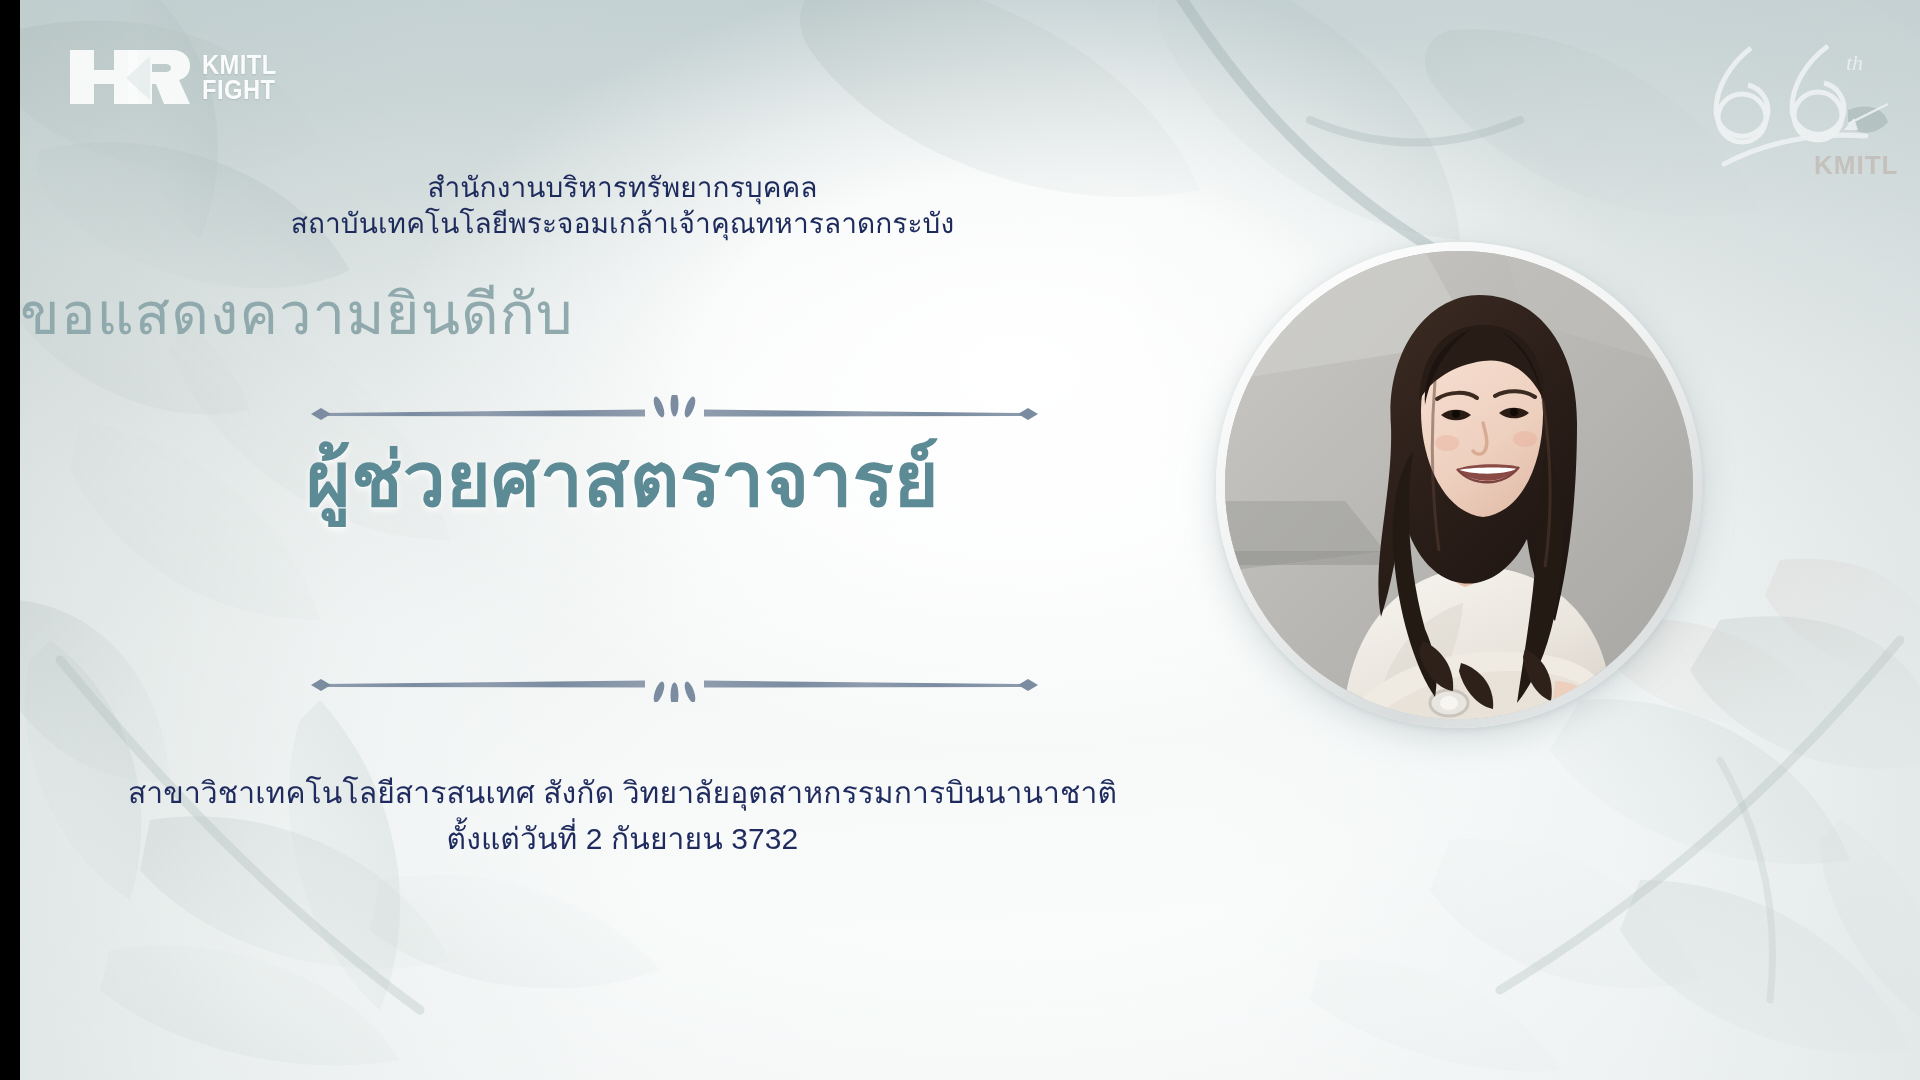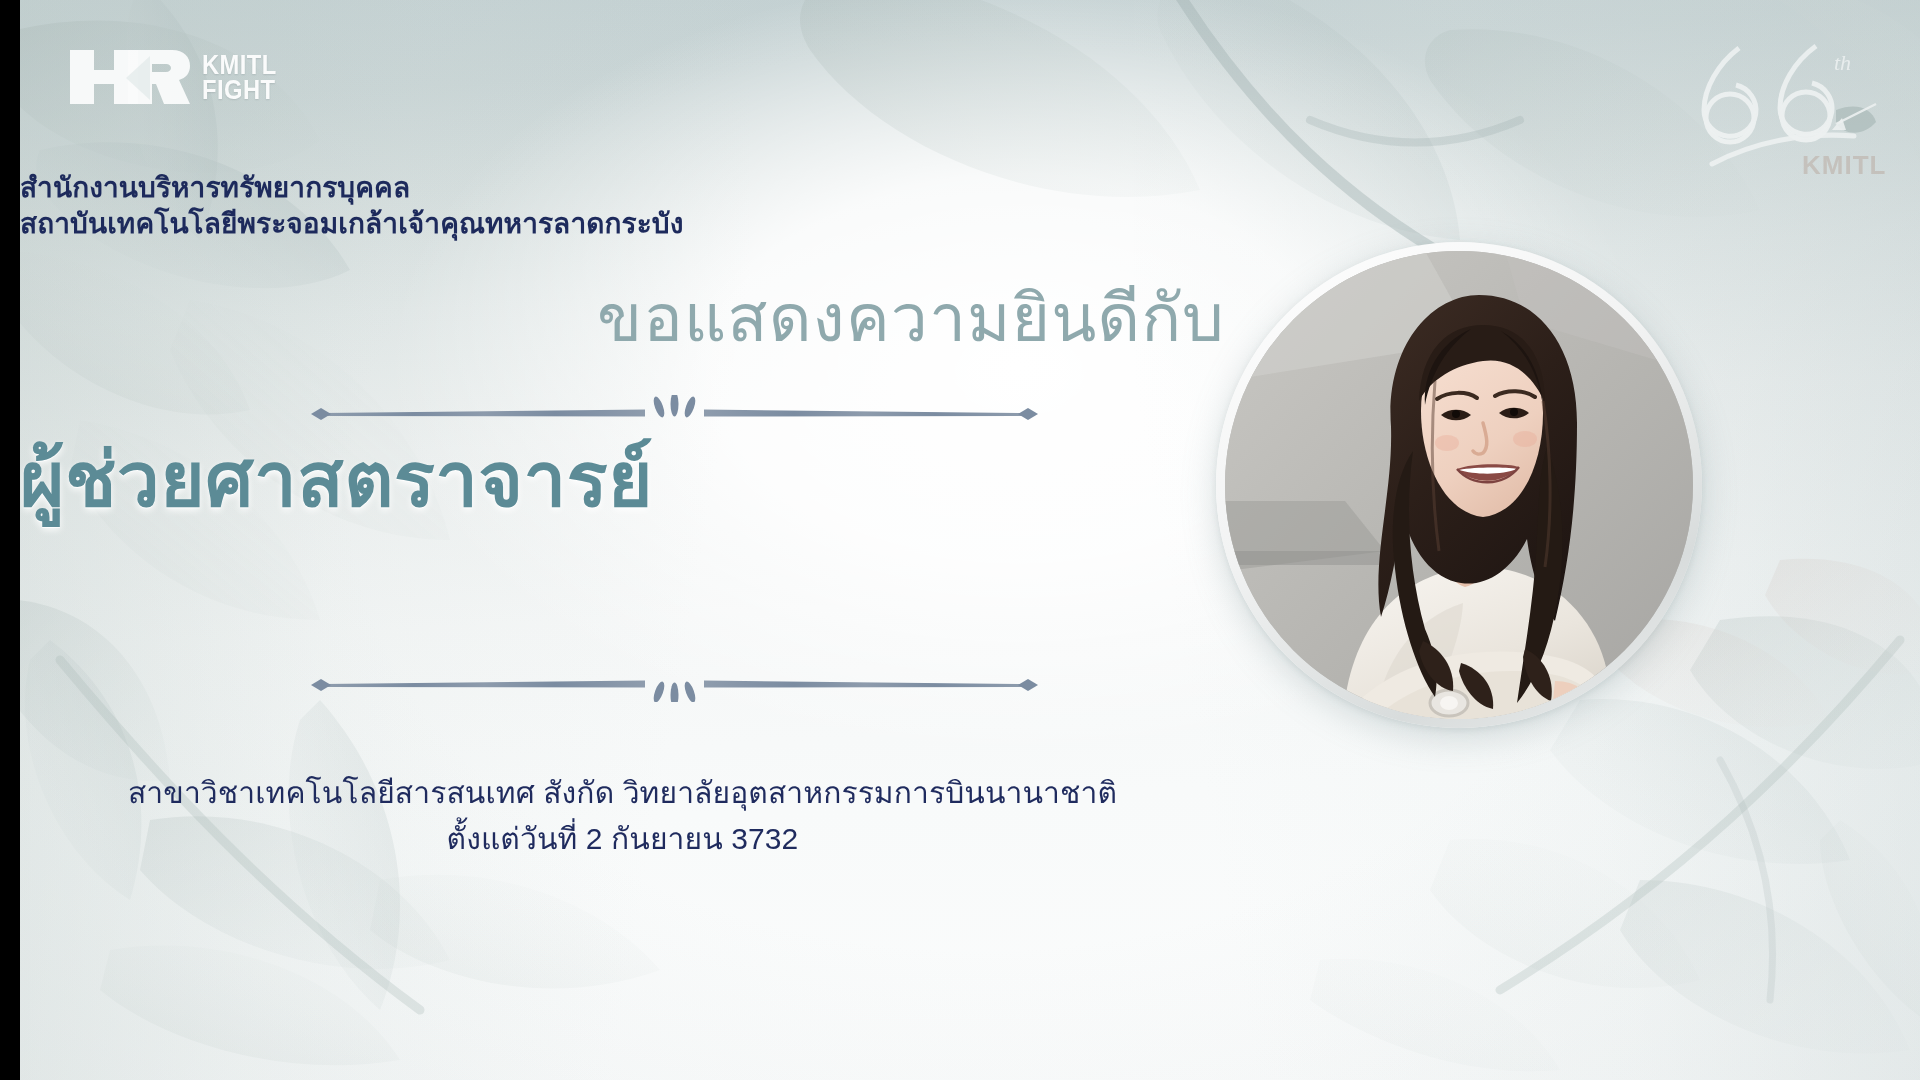--- a/index.html
+++ b/index.html
@@ -80,21 +80,21 @@
     font-size: 27px;
     letter-spacing: 0.5px;
     color: #ffffff;
     text-shadow: 0 1px 2px rgba(120,135,138,0.32);
     transform: scaleX(0.88);
     transform-origin: left center;
   }
 
   .anniv-logo {
     position: absolute;
-    right: 54px;
+    right: 42px;
     top: 26px;
     width: 210px;
     height: 150px;
     opacity: 0.62;
   }
   .anniv-logo svg { width: 100%; height: 100%; display: block; }
 
   
   .content {
     position: absolute;
@@ -102,36 +102,37 @@
     top: 0;
     width: 1205px;
     height: 1080px;
   }
 
   .org-block {
     position: absolute;
     top: 170px;
     left: 0;
     width: 100%;
+    text-align: center;
     color: #1d2a5c;
-    font-weight: 700;
+    font-weight: 400;
     font-size: 28px;
     line-height: 1.28;
     letter-spacing: 0.1px;
   }
   .org-block div { white-space: nowrap; }
 
   .greeting {
     position: absolute;
     top: 282px;
     left: 0;
     width: 100%;
-    text-align: right;
+    text-align: left;
     color: #8fa9ad;
-    font-size: 66px;
+    font-size: 58px;
     font-weight: 400;
     letter-spacing: 1px;
     line-height: 1.1;
   }
 
   
   .divider {
     position: absolute;
     left: 289px;
     width: 731px;
@@ -140,21 +141,21 @@
   .divider.top { top: 395px; }
   .divider.bottom { top: 668px; }
   .divider svg { width: 100%; height: 100%; display: block; }
 
   
   .name-block {
     position: absolute;
     top: 432px;
     left: 0;
     width: 100%;
-    text-align: left;
+    text-align: center;
     color: #5c8b96;
     font-weight: 700;
     font-size: 76px;
     line-height: 1.26;
     letter-spacing: 0.5px;
     text-shadow: 0 3px 7px rgba(255,255,255,0.9), 0 1px 0 rgba(255,255,255,0.85);
   }
   .name-block div { white-space: nowrap; }
 
   

